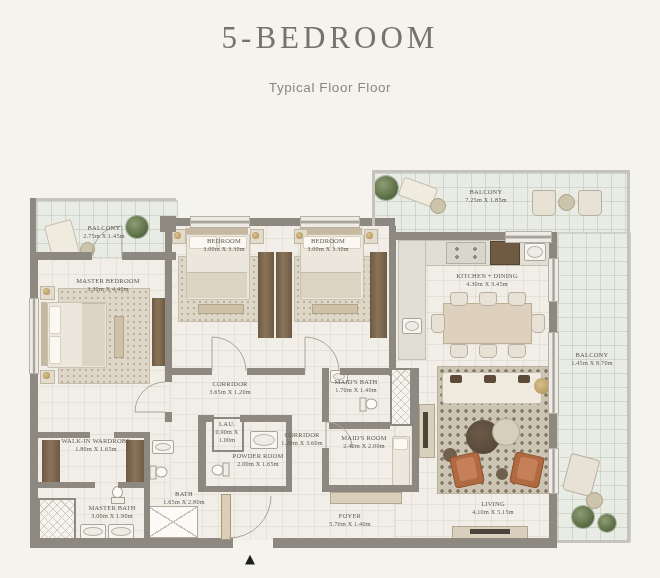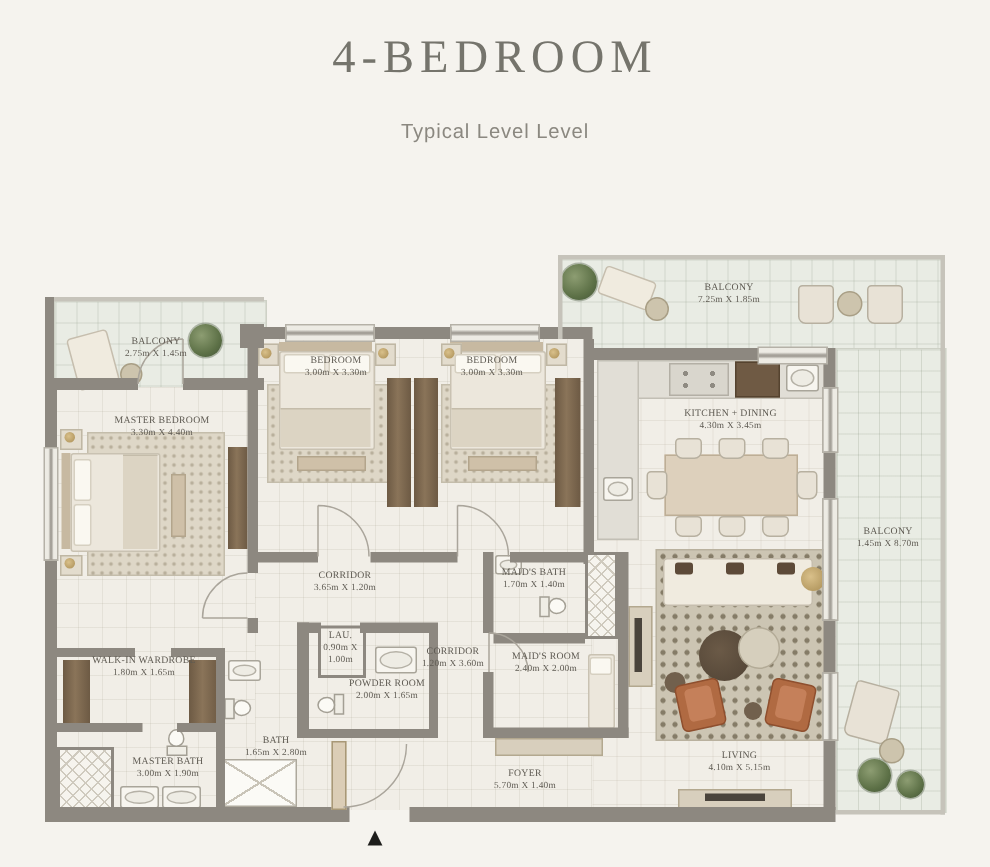--- a/index.html
+++ b/index.html
@@ -80,22 +80,22 @@
   .closet-box{position:absolute;z-index:13;border:2px solid var(--wall)}
   .tri{position:absolute;z-index:40;font-size:13px;line-height:13px;color:var(--entry-marker);
        font-family:"DejaVu Sans",sans-serif}
   svg.overlay{position:absolute;left:0;top:0;z-index:30}
   .tvbench{position:absolute;z-index:5;background:#d8cfbd;border:1px solid #b3a88f}
   .tvdark{position:absolute;z-index:6;background:#4a443c}
 </style>
 </head>
 <body>
 
-<h1 class="title">4-BEDROOM</h1>
-<div class="subtitle">Typical Level Level</div>
+<h1 class="title">5-BEDROOM</h1>
+<div class="subtitle">Typical Floor Floor</div>
 
 <div class="abs" style="left:0;top:0;width:660px;height:578px">
 
   <div class="balcony" style="left:372px;top:172px;width:256px;height:60px"></div>
   <div class="balcony" style="left:557px;top:232px;width:72px;height:308px"></div>
   <div class="balcony" style="left:36px;top:200px;width:140px;height:58px"></div>
   <div class="floor" style="left:36px;top:258px;width:134px;height:282px"></div>
   <div class="floor" style="left:170px;top:222px;width:225px;height:318px"></div>
   <div class="floor" style="left:395px;top:232px;width:162px;height:308px"></div>
 

